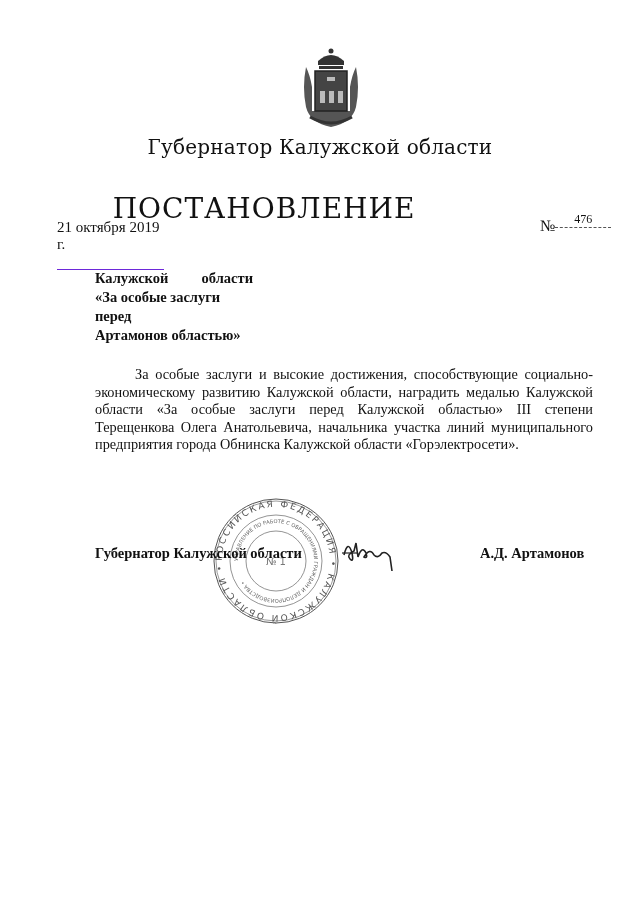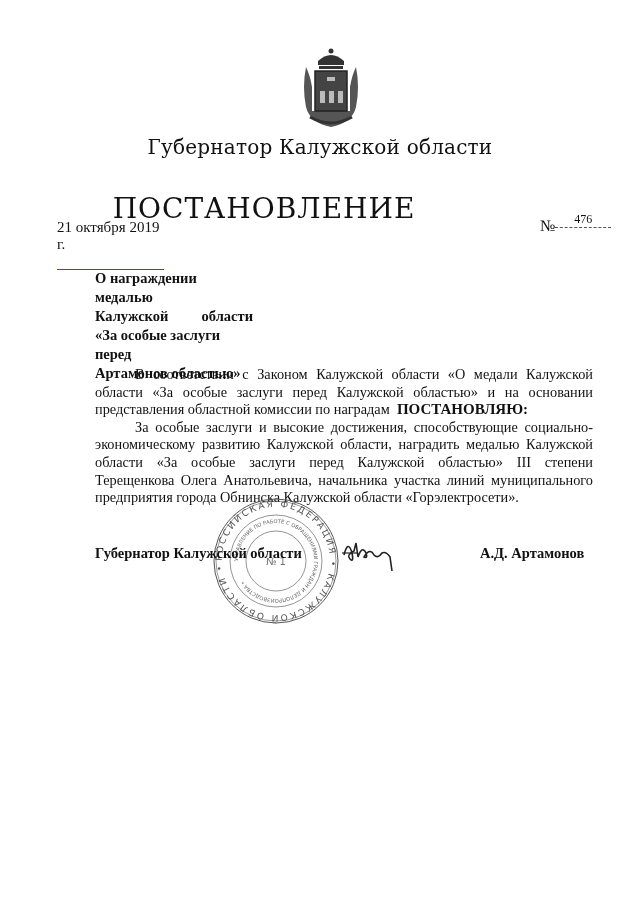--- a/index.html
+++ b/index.html
@@ -46,28 +46,26 @@
 </div>
 
 <div class="abs org">Губернатор Калужской области</div>
 <div class="abs doctype">ПОСТАНОВЛЕНИЕ</div>
 <div class="abs date">21 октября 2019 г.</div>
 <div class="abs num-wrap">
   <span class="num-sign">№</span><span class="num-val">476</span>
 </div>
 
 <div class="abs subject">
-  <span class="line">О награждении медалью</span>
   <span class="line just">Калужской области</span>
   <span class="line">«За особые заслуги перед</span>
   <span class="line">Артамонов областью»</span>
 </div>
 
 <div class="abs body">
-  <p><span>В соответствии с Законом Калужской области «О медали Калужской области «За особые заслуги перед Калужской областью» и на основании представления областной комиссии по наградам</span>&nbsp; <span class="bold">ПОСТАНОВЛЯЮ:</span></p>
   <p>За особые заслуги и высокие достижения, способствующие социально-экономическому развитию Калужской области, наградить медалью Калужской области «За особые заслуги перед Калужской областью» III степени Терещенкова Олега Анатольевича, начальника участка линий муниципального предприятия города Обнинска Калужской области «Горэлектросети».</p>
 </div>
 
 <div class="abs stamp">
   <svg width="128" height="128" viewBox="0 0 128 128">
     <defs>
       <path id="outerArc" d="M64,64 m-54,0 a54,54 0 1,1 108,0 a54,54 0 1,1 -108,0"></path>
       <path id="innerArc" d="M64,64 m-38,0 a38,38 0 1,1 76,0 a38,38 0 1,1 -76,0"></path>
     </defs>
     <circle cx="64" cy="64" r="62" fill="none" stroke="#555" stroke-width="1"></circle>

